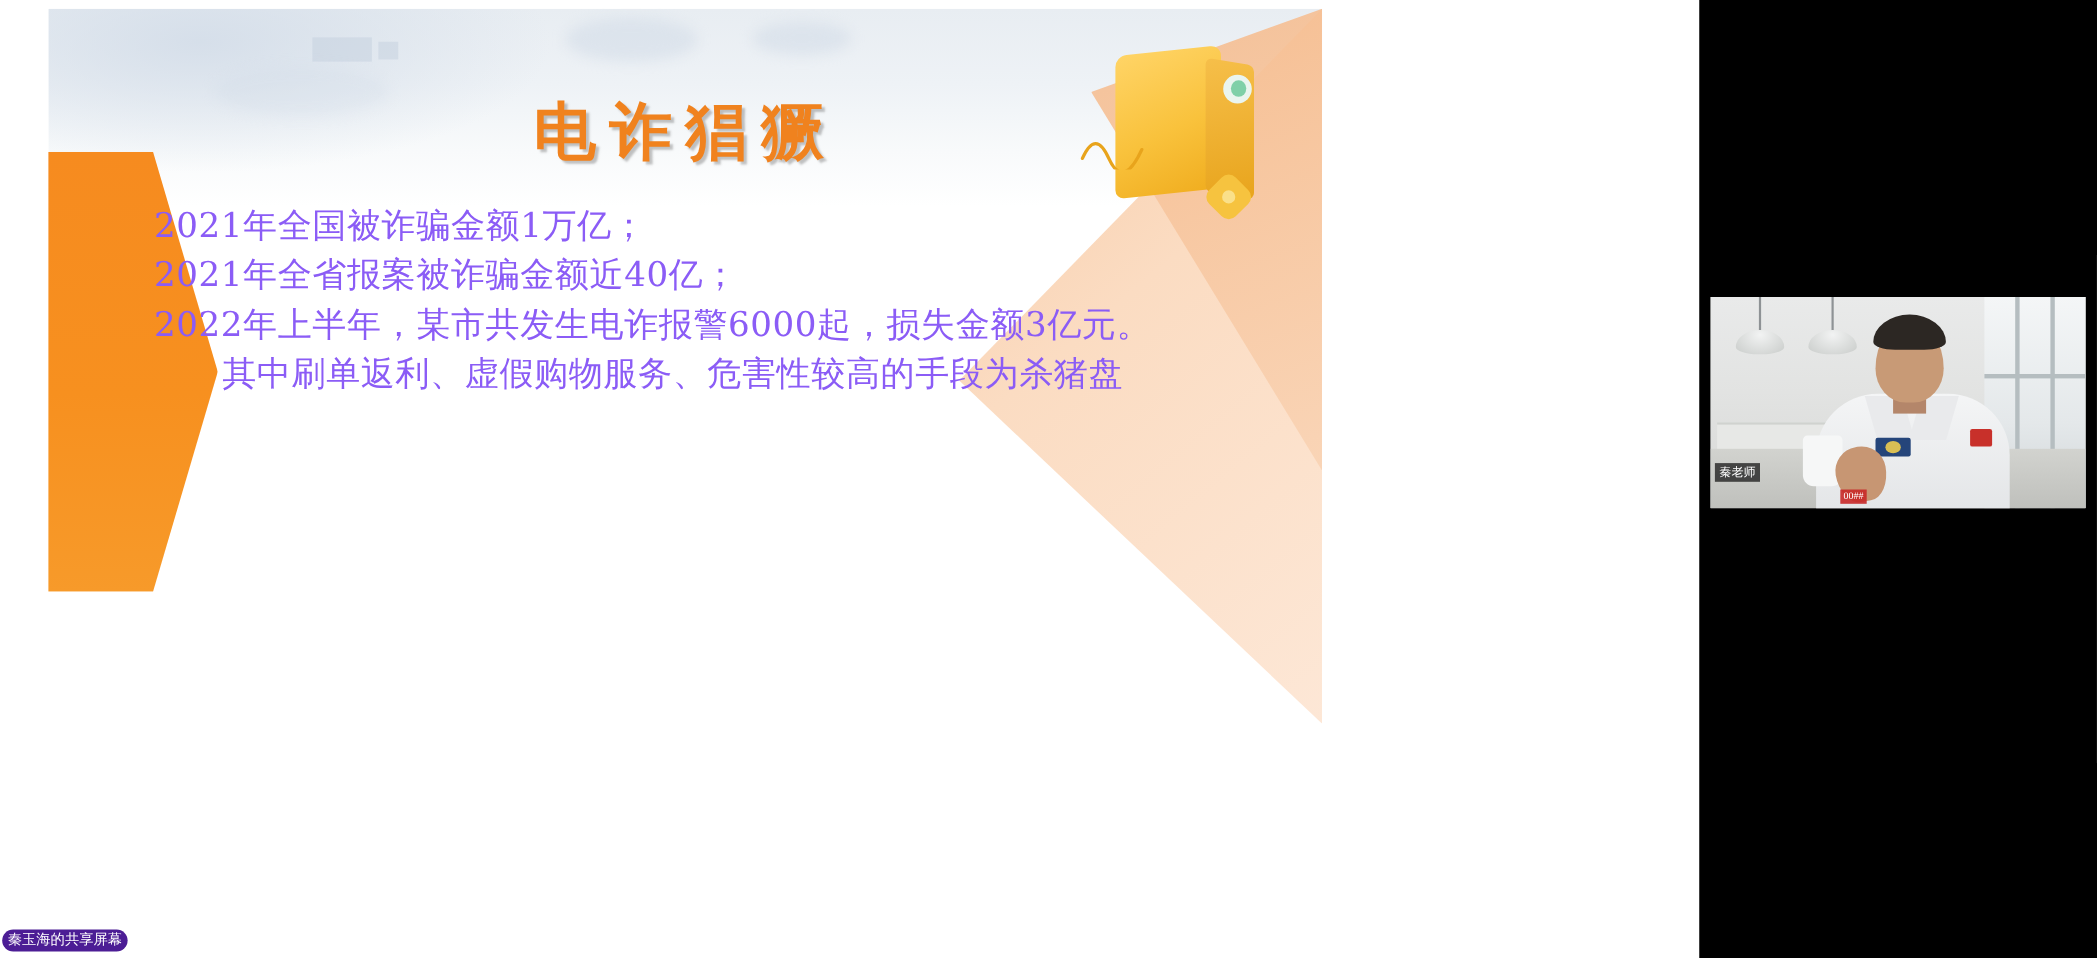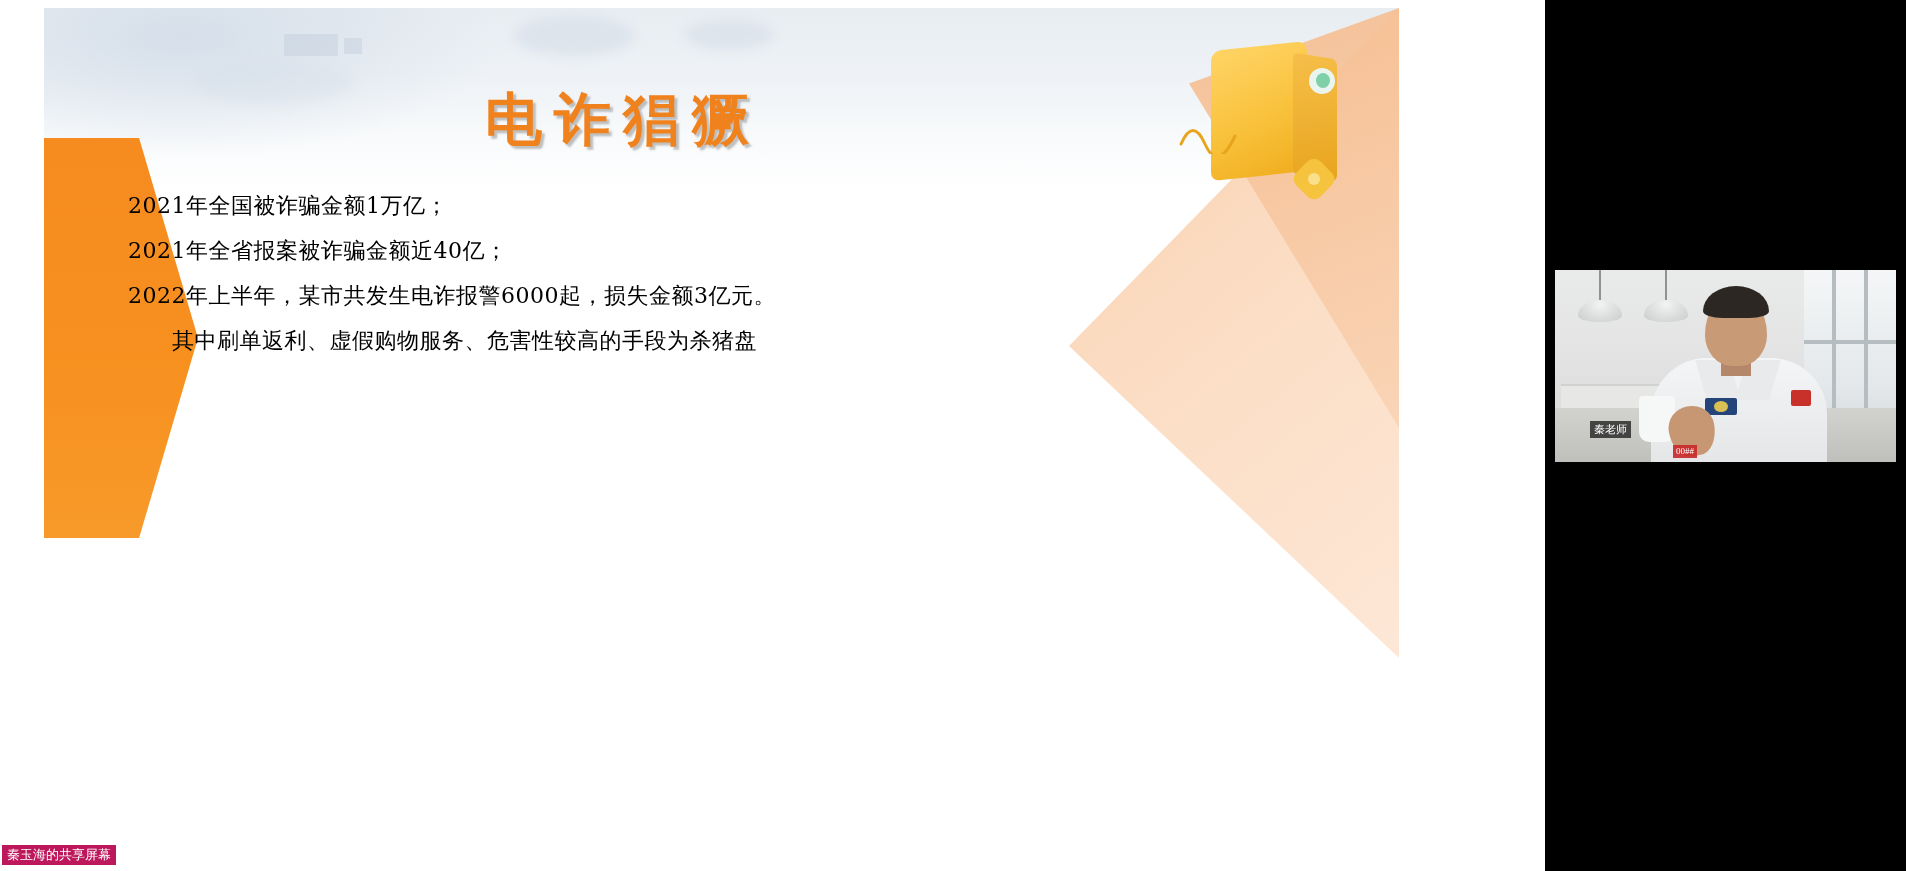--- a/index.html
+++ b/index.html
@@ -29,21 +29,21 @@
     width: 1545px;
     height: 871px;
     background: #ffffff;
     overflow: hidden;
   }
 
   #slide {
     position: absolute;
     left: 44px;
     top: 8px;
-    width: 1355px;
+    width: 1158px;
     height: 650px;
     background: #ffffff;
     overflow: hidden;
   }
 
   
   .slide-wash {
     position: absolute;
     left: 0; top: 0;
     width: 100%;
@@ -172,49 +172,50 @@
     font-weight: 700;
     font-size: 57px;
     letter-spacing: 12px;
     color: #f0821e;
     text-shadow: 3px 3px 2px rgba(120,120,120,.45);
     white-space: nowrap;
   }
 
   .slide-body {
     position: absolute;
-    left: 84px;
+    left: 96px;
     top: 175px;
     width: 990px;
     font-family: "DejaVu Serif", "Liberation Serif", serif;
-    font-size: 22px;
+    font-size: 31px;
     line-height: 45px;
-    color: #000000;
+    color: #8b5cf6;
     letter-spacing: 0.5px;
   }
   .slide-body p {
     margin: 0;
     white-space: nowrap;
   }
   .indent {
     text-indent: 2em;
   }
 
   
   #share-label {
     position: absolute;
     left: 2px;
     bottom: 6px;
-    background: #be185d;
+    background: #4c1d95;
     color: #ffffff;
     font-size: 13px;
     line-height: 18px;
     padding: 1px 5px;
     font-family: "DejaVu Sans", "Liberation Sans", sans-serif;
     white-space: nowrap;
+    border-radius: 10px;
   }
 
   
   #video-column {
     position: absolute;
     left: 1545px;
     top: 0;
     width: 361px;
     height: 871px;
     background: #000000;
@@ -380,21 +381,20 @@
     position: absolute;
     left: 4px;
     bottom: 24px;
     background: rgba(30,30,30,.78);
     color: #fff;
     font-size: 11px;
     line-height: 15px;
     padding: 1px 4px;
     font-family: "DejaVu Sans", "Liberation Sans", sans-serif;
     white-space: nowrap;
-    margin-left: 31px;
   }
   .video-rank {
     position: absolute;
     left: 118px;
     bottom: 4px;
     background: rgba(200,40,40,.9);
     color: #fff;
     font-size: 9px;
     line-height: 13px;
     padding: 0 3px;

